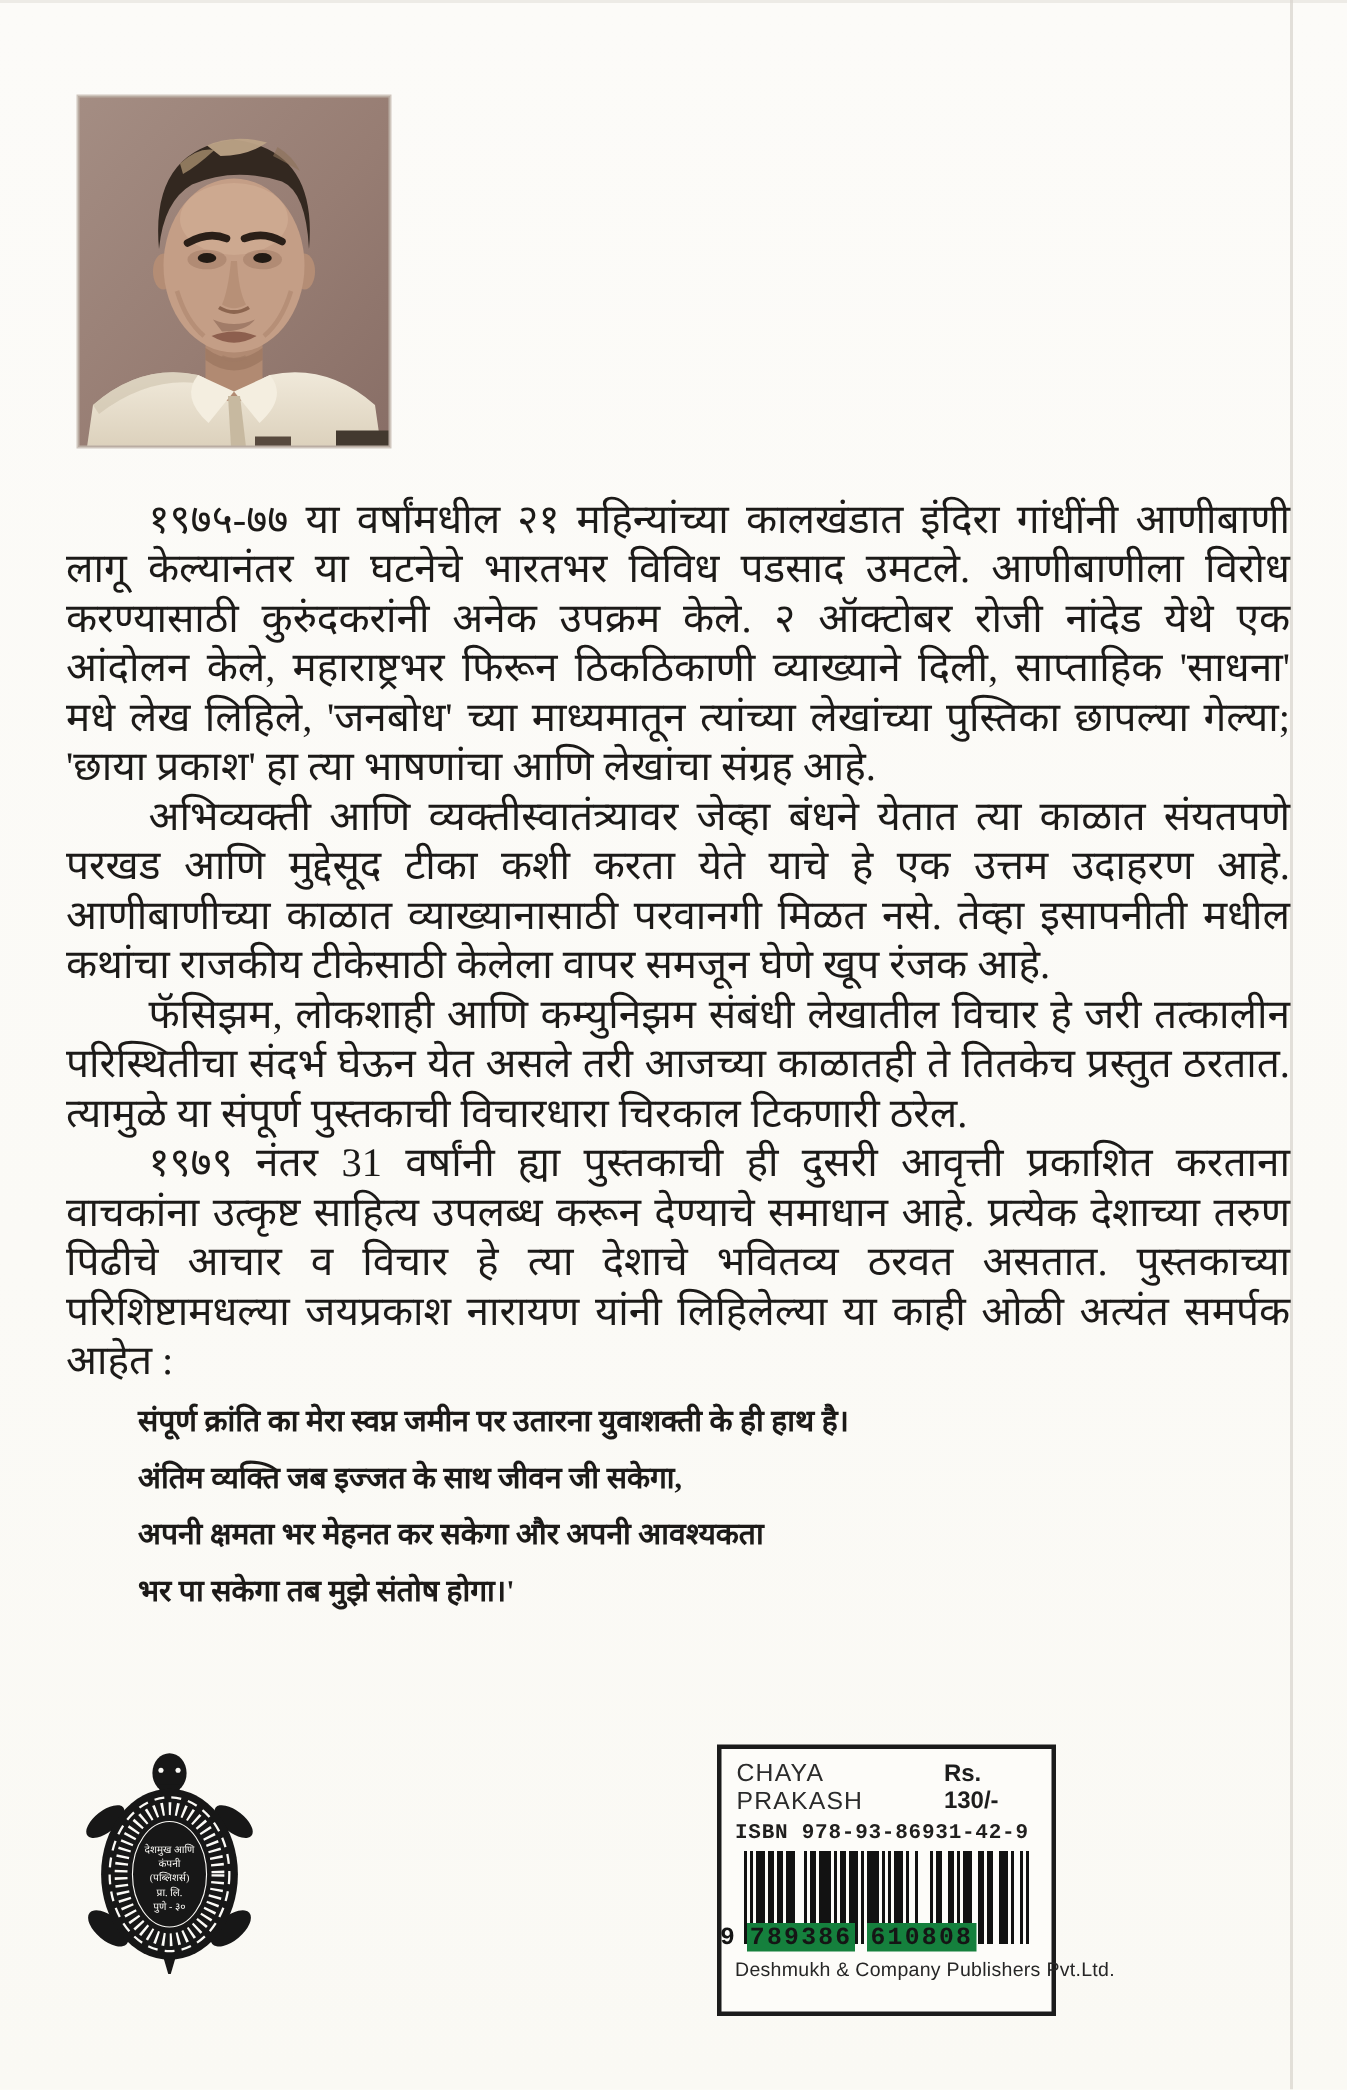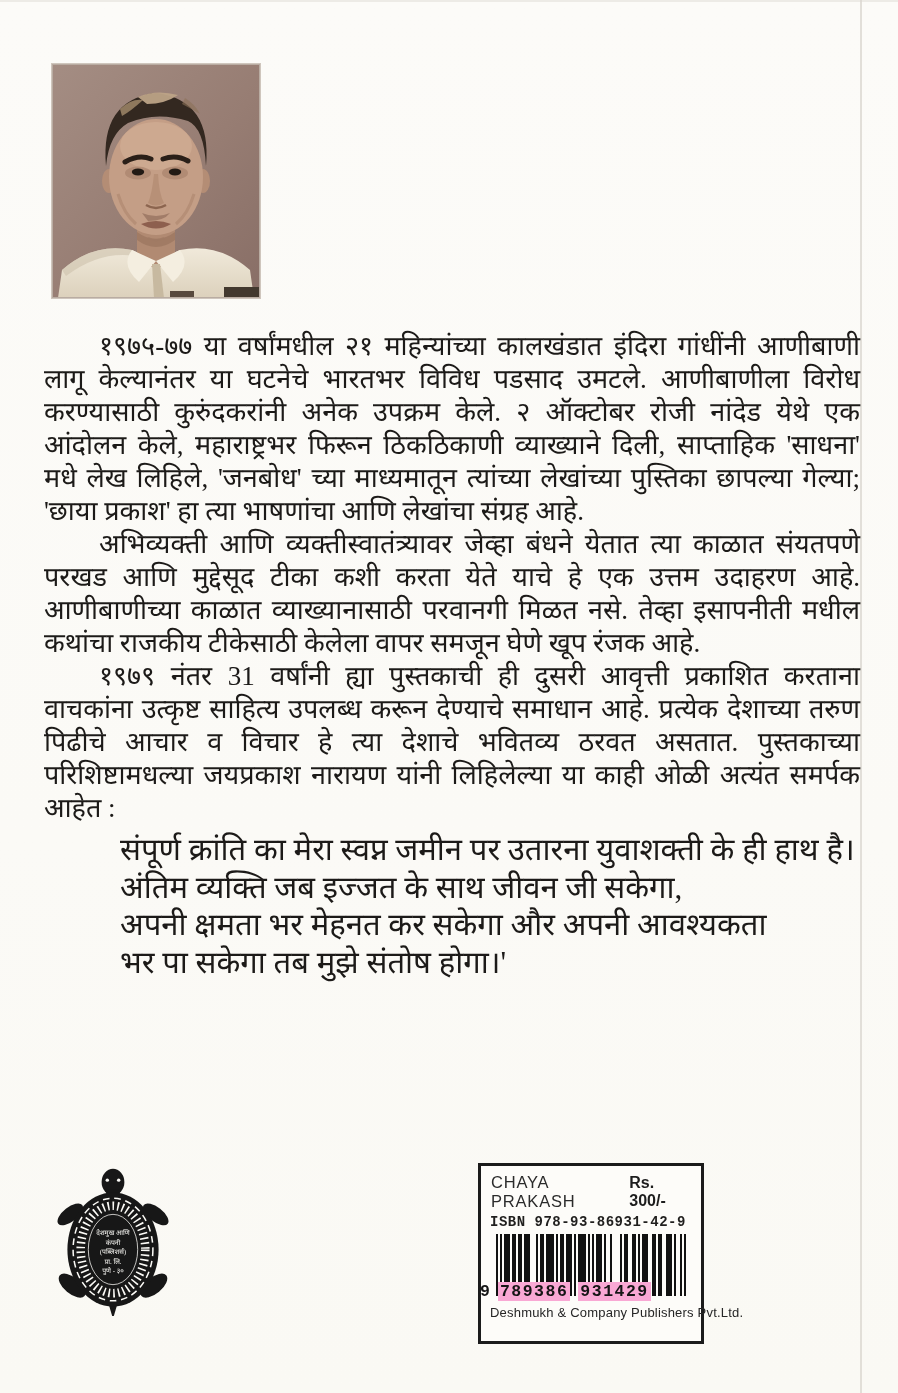--- a/index.html
+++ b/index.html
@@ -43,24 +43,24 @@
   }
   .text-block p {
     font-size: 27px;
     line-height: 33px;
     font-weight: 400;
     text-align: justify;
     text-indent: 55px;
   }
   .poem {
     margin-top: 6px;
-    margin-left: 76px;
-    font-size: 31px;
+    margin-left: 48px;
+    font-size: 20px;
     line-height: 37.5px;
-    font-weight: 400;
+    font-weight: 700;
     color: #1c1a18;
   }
   .publisher-logo {
     position: absolute;
     left: 56px; top: 1164px;
     width: 114px; height: 152px;
   }
   .barcode-box {
     position: absolute;
     left: 478px; top: 1163px;
@@ -109,21 +109,21 @@
     left: -16px; right: -2px; bottom: -5px;
     display: flex;
     align-items: flex-end;
     gap: 8px;
     font-family: "Liberation Mono", "DejaVu Sans Mono", monospace;
     font-weight: bold;
     font-size: 16.5px;
     color: #151515;
   }
   .bc-digits .grp {
-    background: #f9a8d4;
+    background: #15803d;
     padding: 0 2px;
     letter-spacing: 1.5px;
   }
   .bc-company {
     margin-top: 9px;
     font-size: 13px;
     letter-spacing: 0.2px;
     color: #262626;
     white-space: nowrap;
   }
@@ -191,20 +191,21 @@
 
       <rect x="172" y="223" width="36" height="11" fill="#43392f"></rect>
       <rect x="118" y="227" width="24" height="7" fill="#584a3e"></rect>
       <rect width="208" height="234" fill="none" stroke="#b9aca2" stroke-width="2"></rect>
     </svg>
   </div>
 
   <div class="text-block">
     <p>१९७५-७७ या वर्षांमधील २१ महिन्यांच्या कालखंडात इंदिरा गांधींनी आणीबाणी लागू केल्यानंतर या घटनेचे भारतभर विविध पडसाद उमटले. आणीबाणीला विरोध करण्यासाठी कुरुंदकरांनी अनेक उपक्रम केले. २ ऑक्टोबर रोजी नांदेड येथे एक आंदोलन केले, महाराष्ट्रभर फिरून ठिकठिकाणी व्याख्याने दिली, साप्ताहिक 'साधना' मधे लेख लिहिले, 'जनबोध' च्या माध्यमातून त्यांच्या लेखांच्या पुस्तिका छापल्या गेल्या; 'छाया प्रकाश' हा त्या भाषणांचा आणि लेखांचा संग्रह आहे.</p>
     <p>अभिव्यक्ती आणि व्यक्तीस्वातंत्र्यावर जेव्हा बंधने येतात त्या काळात संयतपणे परखड आणि मुद्देसूद टीका कशी करता येते याचे हे एक उत्तम उदाहरण आहे. आणीबाणीच्या काळात व्याख्यानासाठी परवानगी मिळत नसे. तेव्हा इसापनीती मधील कथांचा राजकीय टीकेसाठी केलेला वापर समजून घेणे खूप रंजक आहे.</p>
+    <p>फॅसिझम, लोकशाही आणि कम्युनिझम संबंधी लेखातील विचार हे जरी तत्कालीन परिस्थितीचा संदर्भ घेऊन येत असले तरी आजच्या काळातही ते तितकेच प्रस्तुत ठरतात. त्यामुळे या संपूर्ण पुस्तकाची विचारधारा चिरकाल टिकणारी ठरेल.</p>
     <p>१९७९ नंतर 31 वर्षांनी ह्या पुस्तकाची ही दुसरी आवृत्ती प्रकाशित करताना वाचकांना उत्कृष्ट साहित्य उपलब्ध करून देण्याचे समाधान आहे. प्रत्येक देशाच्या तरुण पिढीचे आचार व विचार हे त्या देशाचे भवितव्य ठरवत असतात. पुस्तकाच्या परिशिष्टामधल्या जयप्रकाश नारायण यांनी लिहिलेल्या या काही ओळी अत्यंत समर्पक आहेत :</p>
     <div class="poem">
       <div>संपूर्ण क्रांति का मेरा स्वप्न जमीन पर उतारना युवाशक्ती के ही हाथ है।</div>
       <div>अंतिम व्यक्ति जब इज्जत के साथ जीवन जी सकेगा,</div>
       <div>अपनी क्षमता भर मेहनत कर सकेगा और अपनी आवश्यकता</div>
       <div>भर पा सकेगा तब मुझे संतोष होगा।'</div>
     </div>
   </div>
 
   <div class="publisher-logo">
@@ -230,21 +231,21 @@
       <text x="60" y="85" text-anchor="middle" font-size="7.2" fill="#fbfaf6" font-family="Liberation Serif, serif">कंपनी</text>
       <text x="60" y="95" text-anchor="middle" font-size="7.2" fill="#fbfaf6" font-family="Liberation Serif, serif">(पब्लिशर्स)</text>
       <text x="60" y="105" text-anchor="middle" font-size="7.2" fill="#fbfaf6" font-family="Liberation Serif, serif">प्रा. लि.</text>
       <text x="60" y="115" text-anchor="middle" font-size="7.2" fill="#fbfaf6" font-family="Liberation Serif, serif">पुणे - ३०</text>
     </svg>
   </div>
 
   <div class="barcode-box">
     <div class="bc-row1">
       <span class="bc-publisher">CHAYA PRAKASH</span>
-      <span class="bc-price">Rs. 300/-</span>
+      <span class="bc-price">Rs. 130/-</span>
     </div>
     <div class="bc-isbn">ISBN 978-93-86931-42-9</div>
     <div class="bc-wrap">
       <div class="bc-bars" id="barcode-bars">
           <div style="width: 2px; flex: 0 0 2px; background: rgb(18, 18, 18);"></div>
           <div style="width: 2px; flex: 0 0 2px; background: transparent;"></div>
           <div style="width: 2px; flex: 0 0 2px; background: rgb(18, 18, 18);"></div>
           <div style="width: 2px; flex: 0 0 2px; background: transparent;"></div>
           <div style="width: 6px; flex: 0 0 6px; background: rgb(18, 18, 18);"></div>
           <div style="width: 2px; flex: 0 0 2px; background: transparent;"></div>
@@ -298,19 +299,19 @@
           <div style="width: 2px; flex: 0 0 2px; background: transparent;"></div>
           <div style="width: 2px; flex: 0 0 2px; background: rgb(18, 18, 18);"></div>
           <div style="width: 4px; flex: 0 0 4px; background: transparent;"></div>
           <div style="width: 2px; flex: 0 0 2px; background: rgb(18, 18, 18);"></div>
           <div style="width: 2px; flex: 0 0 2px; background: transparent;"></div>
           <div style="width: 2px; flex: 0 0 2px; background: rgb(18, 18, 18);"></div>
         </div>
       <div class="bc-digits">
         <span>9</span>
         <span class="grp">789386</span>
-        <span class="grp">931429</span>
+        <span class="grp">610808</span>
       </div>
     </div>
     <div class="bc-company">Deshmukh &amp; Company Publishers Pvt.Ltd.</div>
   </div>
 
 </div>
 
 </body></html>

